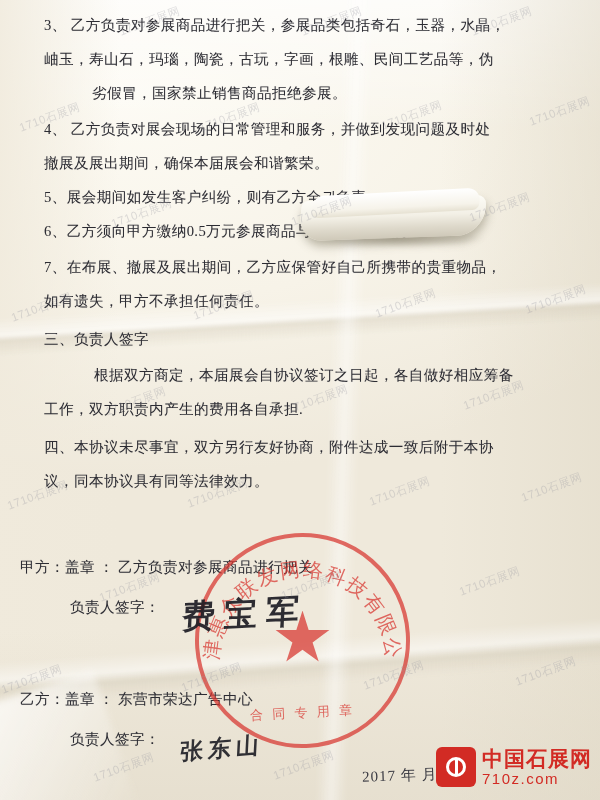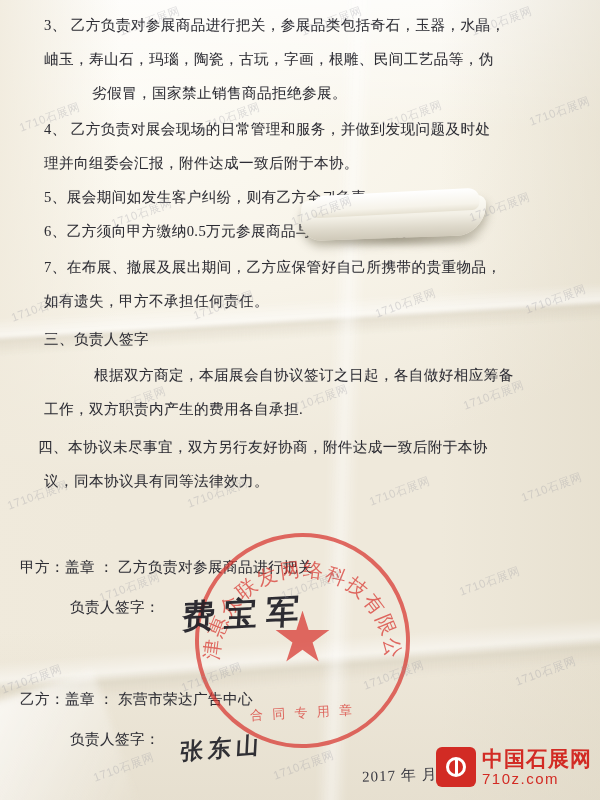--- a/index.html
+++ b/index.html
@@ -276,29 +276,29 @@
   <div class="shade crease-a"></div>
   <div class="shade crease-b"></div>
   <div class="shade crease-c"></div>
   <div class="corner-fold"></div>
 
   <div class="doc" id="doc-lines">
       <div class="line" style="left: 44px; top: 16px;">3、 乙方负责对参展商品进行把关，参展品类包括奇石，玉器，水晶，</div>
       <div class="line" style="left: 44px; top: 50px;">岫玉，寿山石，玛瑙，陶瓷，古玩，字画，根雕、民间工艺品等，伪</div>
       <div class="line" style="left: 44px; top: 84px; margin-left: 48px;">劣假冒，国家禁止销售商品拒绝参展。</div>
       <div class="line" style="left: 44px; top: 120px;">4、 乙方负责对展会现场的日常管理和服务，并做到发现问题及时处</div>
-      <div class="line" style="left: 44px; top: 154px;">理并向组委会汇报，附件达成一致后附于本协。</div>
+      <div class="line" style="left: 44px; top: 154px;">撤展及展出期间，确保本届展会和谐繁荣。</div>
       <div class="line" style="left: 44px; top: 188px;">5、展会期间如发生客户纠纷，则有乙方全권负责。</div>
       <div class="line" style="left: 44px; top: 222px;">6、乙方须向甲方缴纳0.5万元参展商品与甲方管理费用。</div>
       <div class="line" style="left: 44px; top: 258px;">7、在布展、撤展及展出期间，乙方应保管好自己所携带的贵重物品，</div>
       <div class="line" style="left: 44px; top: 292px;">如有遗失，甲方不承担任何责任。</div>
       <div class="line" style="left: 44px; top: 330px;">三、负责人签字</div>
       <div class="line" style="left: 86px; top: 366px; margin-left: 8px;">根据双方商定，本届展会自协议签订之日起，各自做好相应筹备</div>
       <div class="line" style="left: 44px; top: 400px;">工作，双方职责内产生的费用各自承担.</div>
-      <div class="line" style="left: 38px; top: 438px;">四、本协议未尽事宜，双方另行友好协商，附件达成一致后附于本协</div>
+      <div class="line" style="left: 44px; top: 438px;">四、本协议未尽事宜，双方另行友好协商，附件达成一致后附于本协</div>
       <div class="line" style="left: 44px; top: 472px;">议，同本协议具有同等法律效力。</div>
       <div class="line" style="left: 20px; top: 558px;">甲方：盖章 ： 乙方负责对参展商品进行把关</div>
       <div class="line" style="left: 70px; top: 598px;">负责人签字：</div>
       <div class="line" style="left: 20px; top: 690px; text-align: center;">乙方：盖章 ： 东营市荣达广告中心</div>
       <div class="line" style="left: 70px; top: 730px;">负责人签字：</div>
     </div>
 
   <div class="object">
     <div class="shadow"></div>
     <div class="body"></div>

